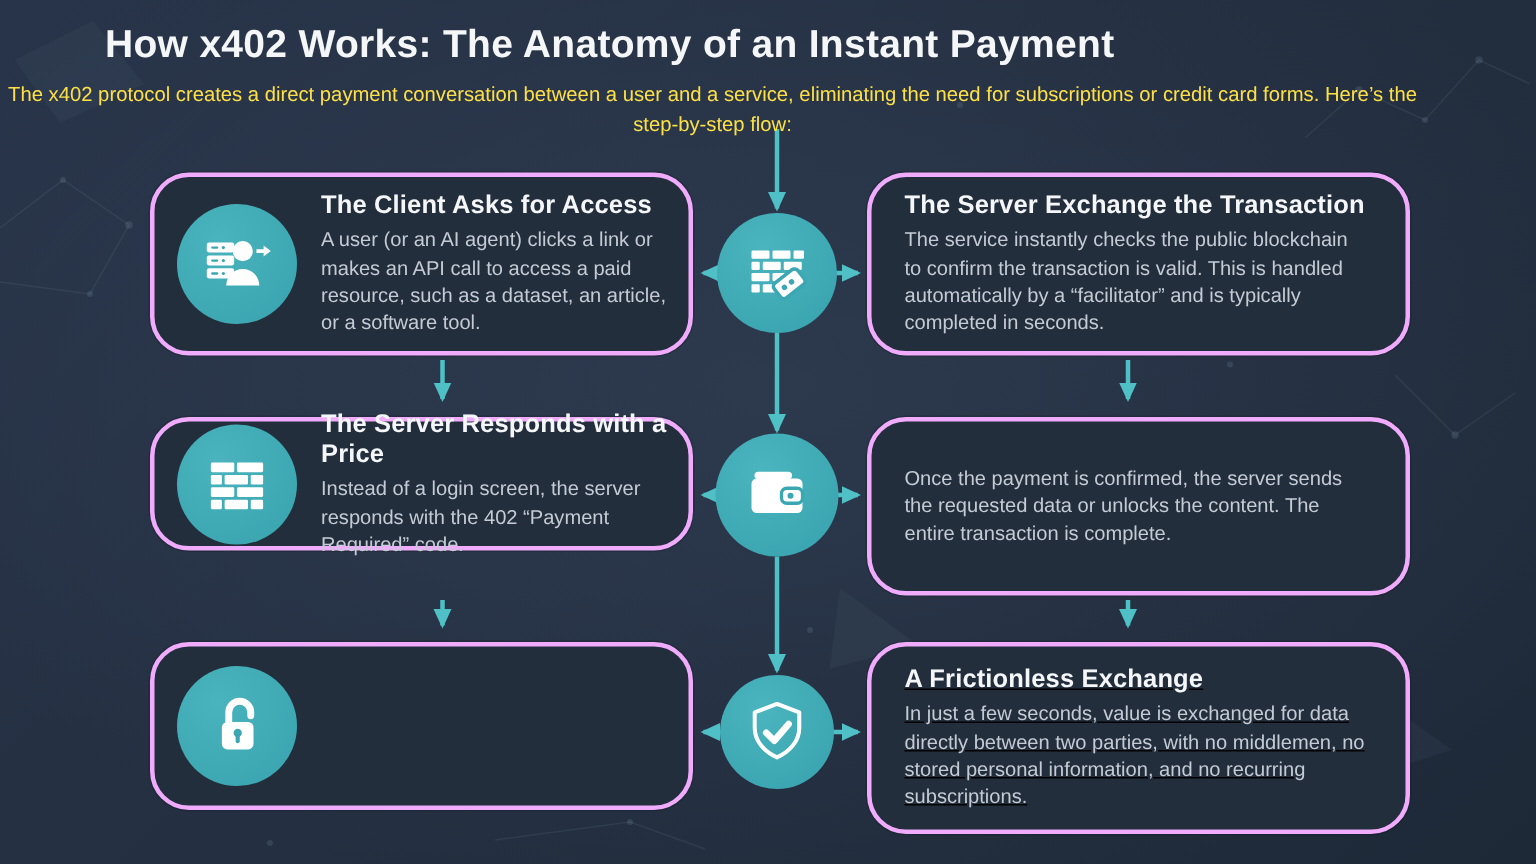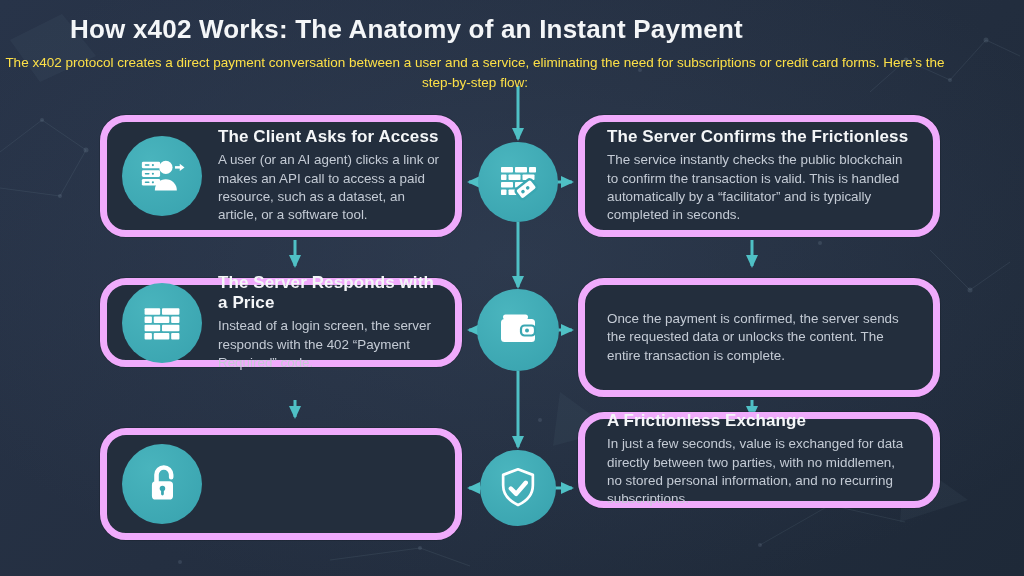--- a/index.html
+++ b/index.html
@@ -26,31 +26,31 @@
   }
   .subtitle {
     margin: 8px auto 0; width: 950px;
     font-size: 13.5px; line-height: 1.5; color: #fde047; font-weight: 400;
   }
 
   
   .box {
     position: absolute; z-index: 2;
     width: 362px;
-    border: 7px solid #f0abfc; border-radius: 26px;
+    border: 3px solid #f0abfc; border-radius: 26px;
     background: #232e3d;
     display: flex; align-items: center;
     box-shadow: 0 0 0 1px rgba(0,0,0,0.15);
   }
   #box-l1 { left: 100px; top: 115px; height: 122px; }
   #box-r1 { left: 578px; top: 115px; height: 122px; }
   #box-l2 { left: 100px; top: 278px; height: 89px; }
   #box-r2 { left: 578px; top: 278px; height: 119px; }
   #box-l3 { left: 100px; top: 428px; height: 112px; }
-  #box-r3 { left: 578px; top: 412px; height: 96px; }
+  #box-r3 { left: 578px; top: 428px; height: 128px; text-decoration: underline; }
 
   .icon-circle {
     flex: 0 0 auto;
     width: 80px; height: 80px; margin-left: 15px;
     border-radius: 50%;
     background: radial-gradient(circle at 35% 30%, #49b4bd, #38a2ae);
     display: flex; align-items: center; justify-content: center;
   }
   .box-text { margin-left: 16px; margin-right: 12px; }
   .box-text-r { margin-left: 22px; margin-right: 24px; }
@@ -192,21 +192,21 @@
       <path d="M18,21 v-7 a8,8 0 0 1 16,0 v2.5" fill="none" stroke="#ffffff" stroke-width="5" stroke-linecap="round"></path>
       <rect x="13" y="21" width="23" height="20" rx="4" fill="#ffffff"></rect>
       <circle cx="24.5" cy="29" r="3" fill="#3aa7b2"></circle>
       <rect x="23" y="30" width="3" height="6.5" rx="1.5" fill="#3aa7b2"></rect>
     </svg>
   </div>
 </div>
 
 <div class="box" id="box-r1">
   <div class="box-text-r">
-    <div class="box-title">The Server Confirms the Frictionless</div>
+    <div class="box-title">The Server Exchange the Transaction</div>
     <div class="box-body">The service instantly checks the public blockchain to confirm the transaction is valid. This is handled automatically by a “facilitator” and is typically completed in seconds.</div>
   </div>
 </div>
 
 <div class="box" id="box-r2">
   <div class="box-text-r">
     <div class="box-body">Once the payment is confirmed, the server sends the requested data or unlocks the content. The entire transaction is complete.</div>
   </div>
 </div>
 

